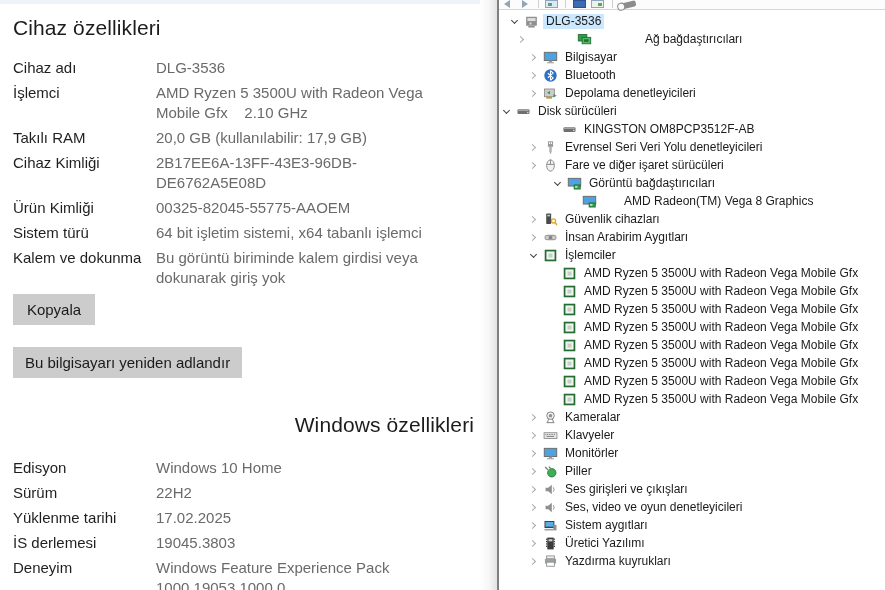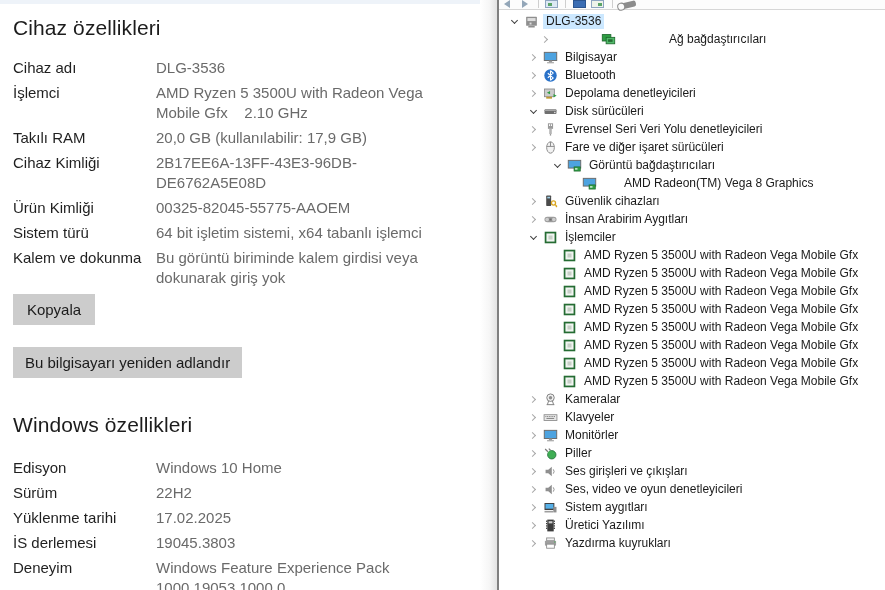--- a/index.html
+++ b/index.html
@@ -14,21 +14,21 @@
   .section-title { font-size: 21px; font-weight: 400; color: #1c1c1c; line-height: 28px; letter-spacing: 0.1px; }
   .spec-rows { margin-top: 16px; }
   .spec-rows.windows { margin-top: 19px; }
   .spec-row { display: flex; margin-bottom: 5px; }
   .spec-label { width: 143px; flex-shrink: 0; color: #1f1f1f; font-size: 15px; line-height: 20px; }
   .spec-value { color: #6a6a6a; font-size: 15px; line-height: 20px; white-space: pre-wrap; max-width: 302px; }
   .btn { display: block; background: #cccccc; border: none; color: #1b1b1b; font-size: 15px;
          font-family: "Liberation Sans", sans-serif; height: 31px; cursor: pointer; text-align: center; }
   .copy-btn { margin-top: 6px; width: 82px; }
   .rename-btn { margin-top: 22px; padding: 0 12px; }
-  .windows-title { margin-top: 33px; }
+  .windows-title { margin-top: 33px; text-align: right; }
 
   
   .pane-gap { width: 17px; background: linear-gradient(to right, #ffffff 0%, #f6f6f6 55%, #e2e2e2 100%); }
   .pane-border { width: 2px; background: #7f7f7f; }
 
   
   .devmgr-pane { flex: 1; background: #fff; position: relative; }
   .dm-toolbar { height: 10px; border-bottom: 1px solid #d6d6d6; position: relative; background: #fcfcfc; }
   .tb-frag { position: absolute; bottom: 1px; }
   .tb-arrow-left { left: 5px; width: 0; height: 0; border-top: 4px solid transparent; border-bottom: 4px solid transparent; border-right: 6px solid #93a6b8; }
@@ -144,21 +144,21 @@
           <span class="icon-box">
             <svg viewBox="0 0 14 14">
               <rect x="2" y="2.6" width="10" height="8.4" rx="0.5" fill="#8f8f8f"></rect>
               <rect x="3.2" y="3.8" width="7.6" height="2.8" fill="#dedede"></rect>
               <rect x="5.2" y="8" width="1.8" height="1.8" fill="#dedede"></rect>
               <rect x="4" y="11.4" width="6" height="1.1" fill="#707070"></rect>
             </svg>
           </span>
           <span class="tree-label selected">DLG-3536</span>
         </div>
-        <div class="tree-row" style="padding-left: 39px; gap: 46px;">
+        <div class="tree-row" style="padding-left: 15px; gap: 46px;">
           <span class="chev-box">
             <span class="chev collapsed"></span>
           </span>
           <span class="icon-box">
             <svg viewBox="0 0 14 14">
               <rect x="1.2" y="2.4" width="8" height="6" fill="#2f9e44" stroke="#1e6b2e" stroke-width="0.8"></rect>
               <rect x="4.8" y="5" width="8" height="6" fill="#51b96a" stroke="#1e6b2e" stroke-width="0.8"></rect>
               <rect x="6.6" y="6.8" width="4.2" height="2.4" fill="#256c33"></rect>
             </svg>
           </span>
@@ -196,32 +196,43 @@
           <span class="icon-box">
             <svg viewBox="0 0 14 14">
               <rect x="1.4" y="2.8" width="9.2" height="7.2" fill="#cccccc" stroke="#8a8a8a" stroke-width="0.8"></rect>
               <path d="M3.6 6.2 L6.6 4.6 L6.6 7.8 Z" fill="#2f9e44"></path>
               <path d="M12.8 9 L9.8 7.4 L9.8 10.6 Z" fill="#2f9e44"></path>
               <rect x="3" y="10" width="5.4" height="1.8" fill="#c09a33"></rect>
             </svg>
           </span>
           <span class="tree-label">Depolama denetleyicileri</span>
         </div>
-        <div class="tree-row" style="padding-left: 27px;">
+        <div class="tree-row" style="">
           <span class="chev-box">
             <span class="chev expanded"></span>
           </span>
           <span class="icon-box">
             <svg viewBox="0 0 14 14">
               <rect x="1.4" y="4.8" width="11.2" height="4.6" rx="1" fill="#6f6f6f"></rect>
               <rect x="1.8" y="5.2" width="10.4" height="1.3" rx="0.6" fill="#a5a5a5"></rect>
               <circle cx="11" cy="7.9" r="0.7" fill="#e8e8e8"></circle>
             </svg>
           </span>
           <span class="tree-label">Disk sürücüleri</span>
+        </div>
+        <div class="tree-row" style="padding-left: 46px;">
+          <span class="chev-box"></span>
+          <span class="icon-box">
+            <svg viewBox="0 0 14 14">
+              <rect x="1.4" y="4.8" width="11.2" height="4.6" rx="1" fill="#6f6f6f"></rect>
+              <rect x="1.8" y="5.2" width="10.4" height="1.3" rx="0.6" fill="#a5a5a5"></rect>
+              <circle cx="11" cy="7.9" r="0.7" fill="#e8e8e8"></circle>
+            </svg>
+          </span>
+          <span class="tree-label">KINGSTON OM8PCP3512F-AB</span>
         </div>
         <div class="tree-row" style="padding-left: 27px;">
           <span class="chev-box">
             <span class="chev collapsed"></span>
           </span>
           <span class="icon-box">
             <svg viewBox="0 0 14 14">
               <rect x="4.6" y="1.2" width="4.8" height="5.2" fill="#9b9b9b"></rect>
               <rect x="5.6" y="2.1" width="1" height="1.6" fill="#fff"></rect>
               <rect x="7.4" y="2.1" width="1" height="1.6" fill="#fff"></rect>

